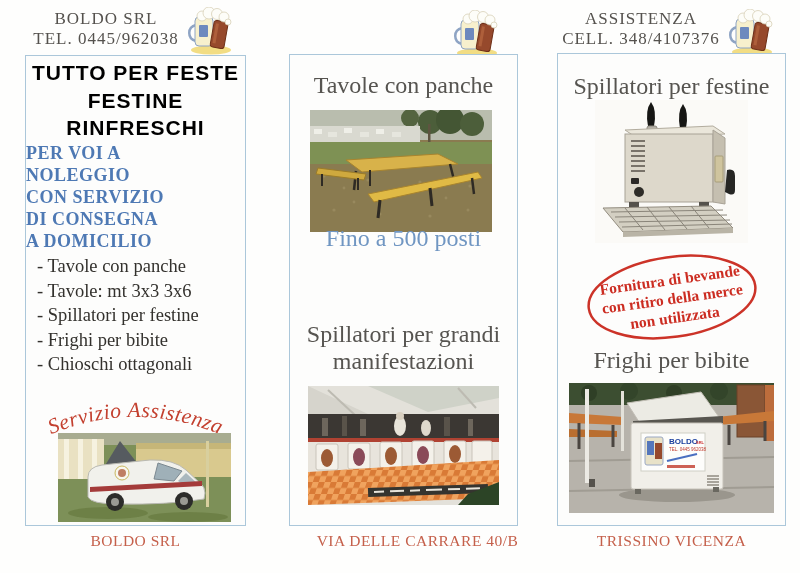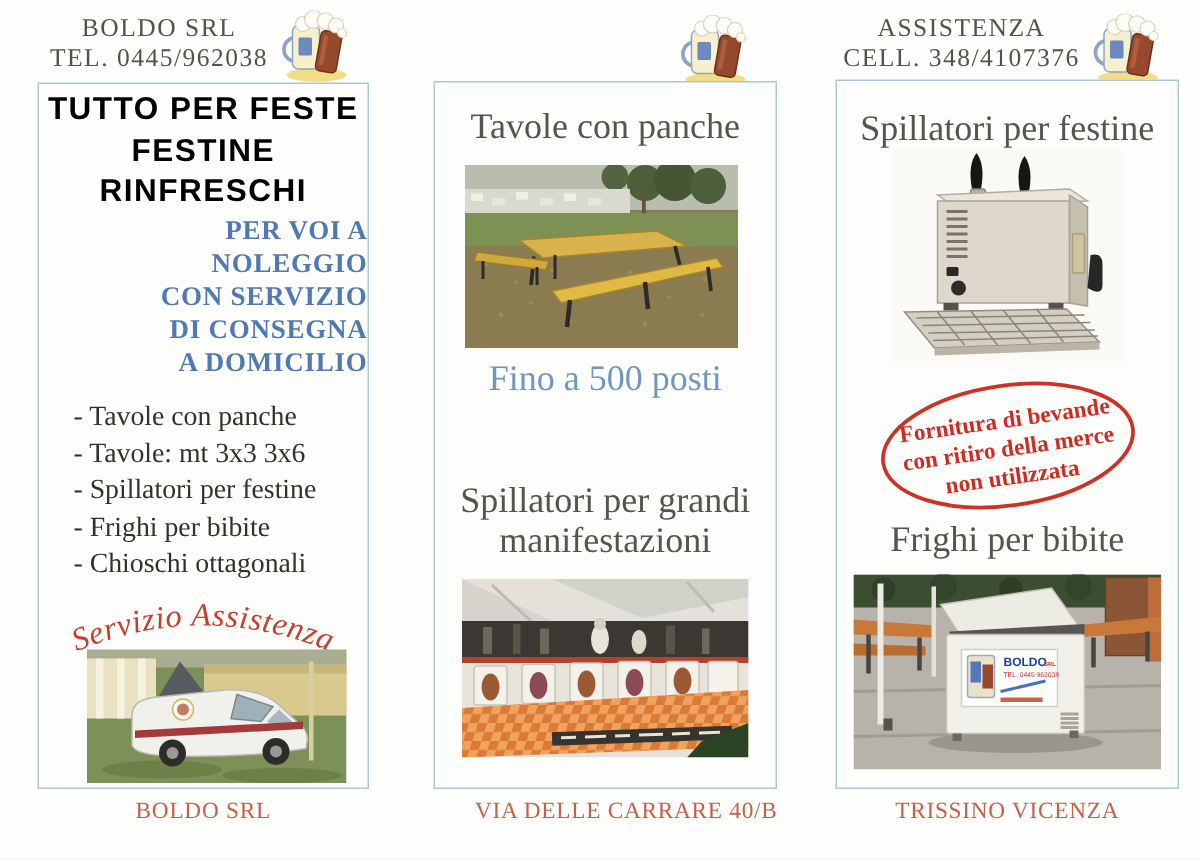--- a/index.html
+++ b/index.html
@@ -13,23 +13,23 @@
 
   
   .panel{position:absolute;background:#fdfdfc;border:1px solid #abc7da;}
   .p-left{left:25px;top:55px;width:219px;height:469px;}
   .p-mid{left:289px;top:54px;width:227px;height:470px;}
   .p-right{left:557px;top:53px;width:227px;height:471px;}
 
   .red-title{position:absolute;left:0;width:100%;text-align:center;
              font-family:"Liberation Sans",sans-serif;font-weight:700;
              color:#000000;font-size:21px;letter-spacing:1px;}
-  .blue-line{position:absolute;left:0;width:100%;text-align:right;
+  .blue-line{position:absolute;left:0;width:100%;text-align:left;
              font-weight:700;color:#4e79b4;font-size:18px;letter-spacing:.5px;}
-  .list{position:absolute;left:7px;top:194px;margin:16px;padding:0;list-style:none;
+  .list{position:absolute;left:7px;top:194px;margin:4px;padding:0;list-style:none;
         color:#33312d;font-size:18.5px;line-height:24.5px;white-space:nowrap;}
   .heading{position:absolute;left:0;width:100%;text-align:center;color:#565450;font-size:24px;}
   .caption{position:absolute;left:0;width:100%;text-align:center;color:#7096c2;font-size:24px;}
   .footer-label{position:absolute;top:532px;text-align:center;color:#c5604b;
                 font-size:15.5px;letter-spacing:.5px;}
   .f-left{left:25px;width:221px;}
   .f-mid{left:303px;width:229px;}
   .f-right{left:557px;width:229px;}
   svg{display:block;}
 </style>
@@ -193,21 +193,21 @@
         <polygon points="8,58 56,64 54,70 6,64" fill="#cfa93e" stroke="#9c7c28"></polygon>
         <line x1="12" y1="64" x2="12" y2="76" stroke="#2e2a24" stroke-width="2"></line>
         <line x1="48" y1="68" x2="48" y2="80" stroke="#2e2a24" stroke-width="2"></line>
         <polygon points="58,84 168,62 172,68 64,92" fill="#e0ba45" stroke="#a8842e"></polygon>
         <line x1="70" y1="90" x2="68" y2="108" stroke="#2e2a24" stroke-width="3"></line>
         <line x1="120" y1="78" x2="122" y2="96" stroke="#2e2a24" stroke-width="3"></line>
         <line x1="162" y1="68" x2="164" y2="84" stroke="#2e2a24" stroke-width="2.5"></line>
       </g>
     </svg>
 
-    <div class="caption" style="top:185px;">Fino a 500 posti</div>
+    <div class="caption" style="top:170px;">Fino a 500 posti</div>
 
     <div class="heading" style="top:266px;line-height:27px;">
       <div>Spillatori per grandi</div>
       <div>manifestazioni</div>
     </div>
 
     <svg class="abs" style="left:18px;top:331px;" width="191" height="119" viewBox="0 0 191 119">
       <defs>
         <pattern id="chk" width="12" height="12" patternUnits="userSpaceOnUse" patternTransform="skewX(-18)">
           <rect width="12" height="12" fill="#d97a36"></rect>

